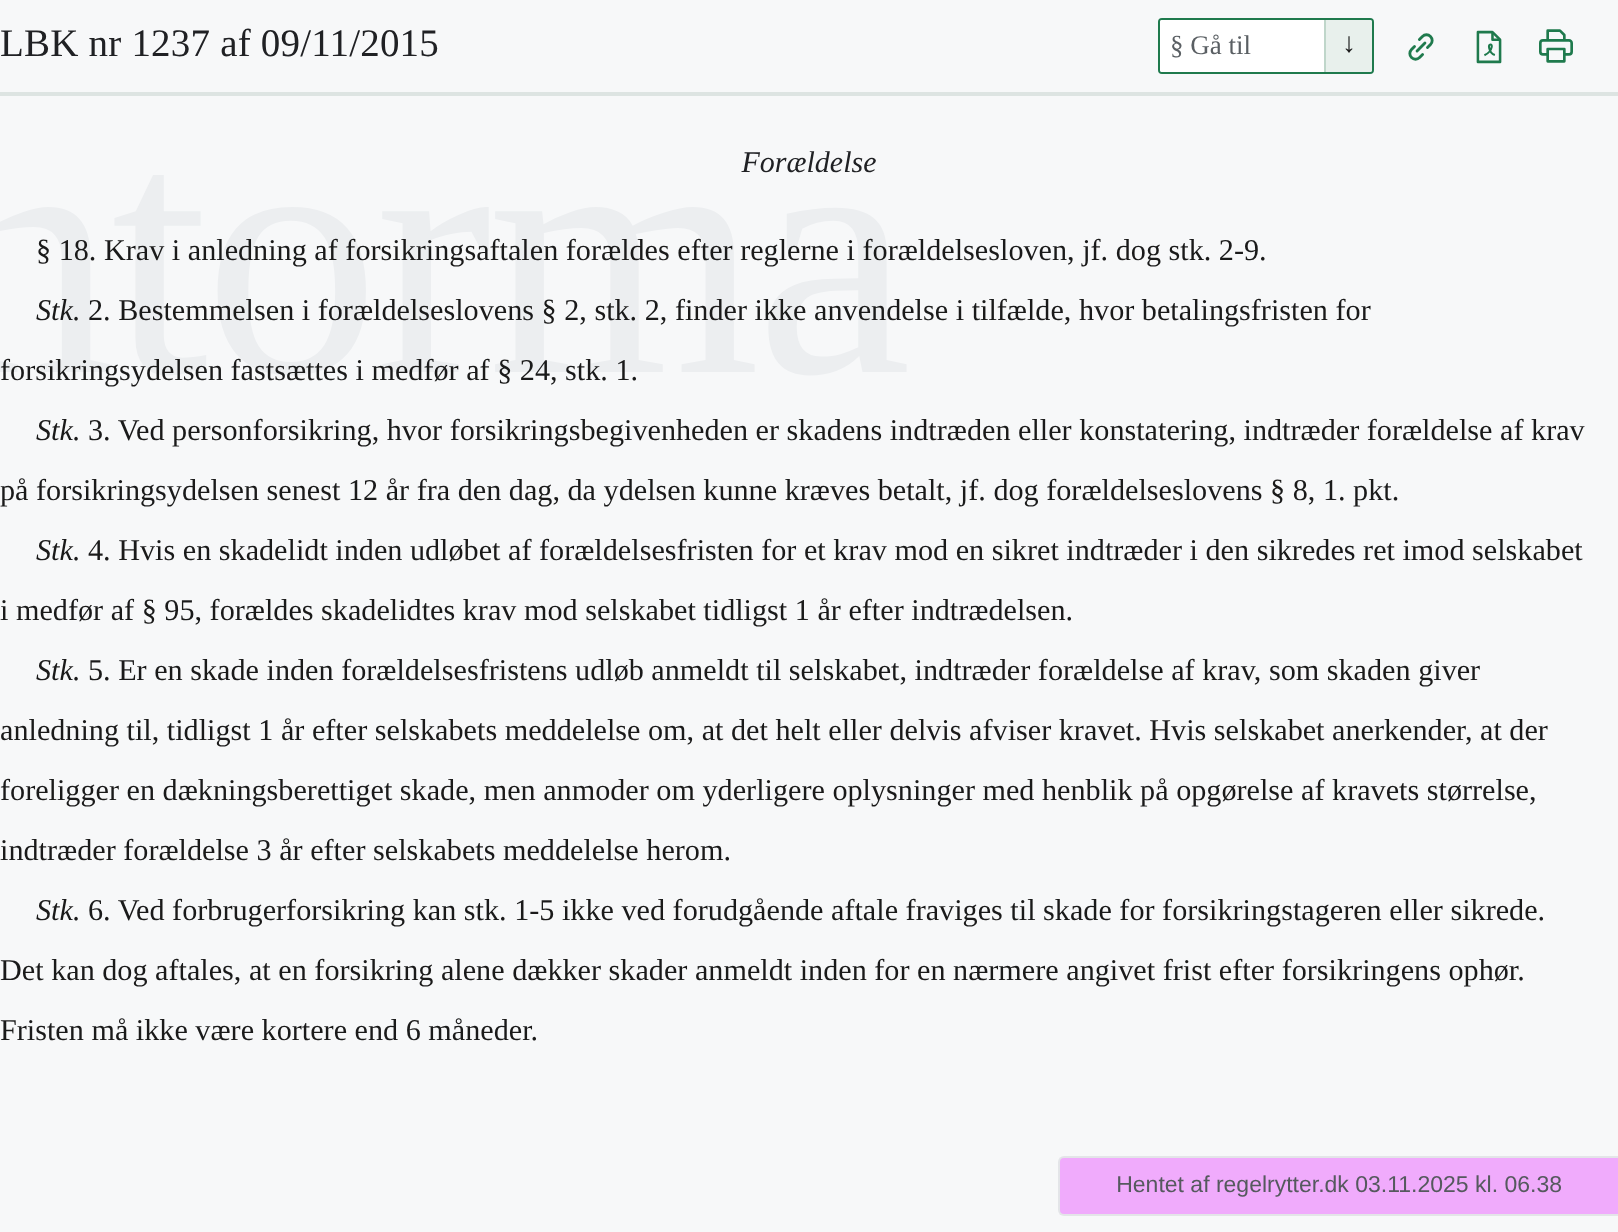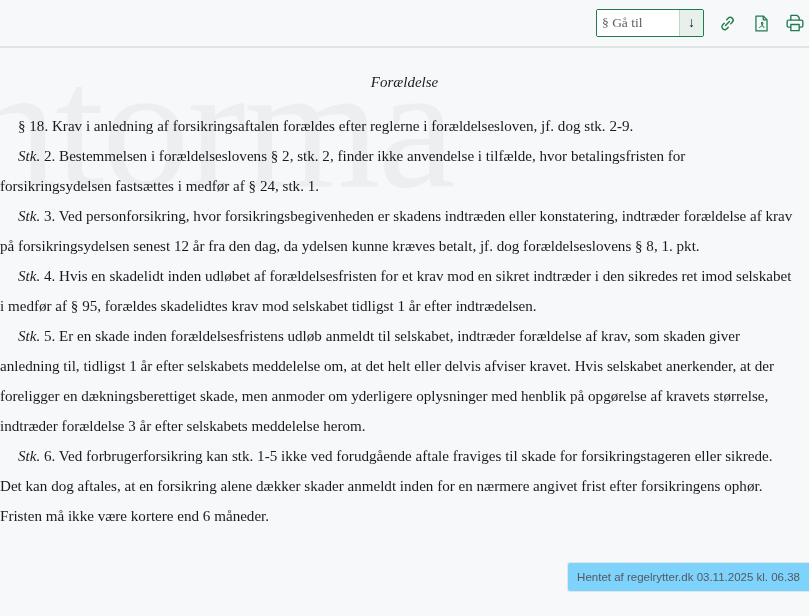--- a/index.html
+++ b/index.html
@@ -35,21 +35,21 @@
     color: #202124;
     letter-spacing: 0.1px;
     margin-left: 0px;
     white-space: nowrap;
   }
   .topbar-tools {
     margin-left: auto;
     display: flex;
     align-items: center;
     gap: 12px;
-    padding-right: 3px;
+    padding-right: 20px;
     justify-content: center;
   }
 
   
   .goto-group {
     display: flex;
     align-items: stretch;
     height: 26px;
     border: 1px solid #1f7a4d;
     border-radius: 2px;
@@ -147,42 +147,43 @@
     padding: 0 12px 0 0;
   }
   .para.first { margin-top: 20px; }
   .para + .para { margin-top: 0px; }
   .stk-label { font-style: italic; }
 
   
   .fetch-badge {
     position: absolute;
     right: 0px;
-    bottom: 24px;
+    bottom: 8px;
     height: 28px;
     display: flex;
     align-items: center;
-    padding: 0 9px;
+    padding: 0 28px;
     border: 1px solid #e3e5e8;
     border-right: 0;
     border-radius: 3px 0 0 3px;
-    background: #7dd3fc;
+    background: #f0abfc;
     font-family: "Liberation Sans", sans-serif;
     font-size: 11.5px;
     color: #55595e;
     white-space: nowrap;
     z-index: 6;
   }
 </style>
 </head>
 <body>
 
 <div class="watermark">ntorma</div>
 
 <div class="topbar">
+  <div class="doc-title">LBK nr 1237 af 09/11/2015</div>
 
   <div class="topbar-tools">
 
     <div class="goto-group">
       <input class="goto-input" type="text" placeholder="§ Gå til" style="">
       <button class="goto-btn">↓</button>
     </div>
 
     <button class="icon-btn" title="Kopier link">
       <svg width="19" height="19" viewBox="0 0 24 24" fill="none" stroke="#1f7a4d" stroke-width="1.8" stroke-linecap="round">

